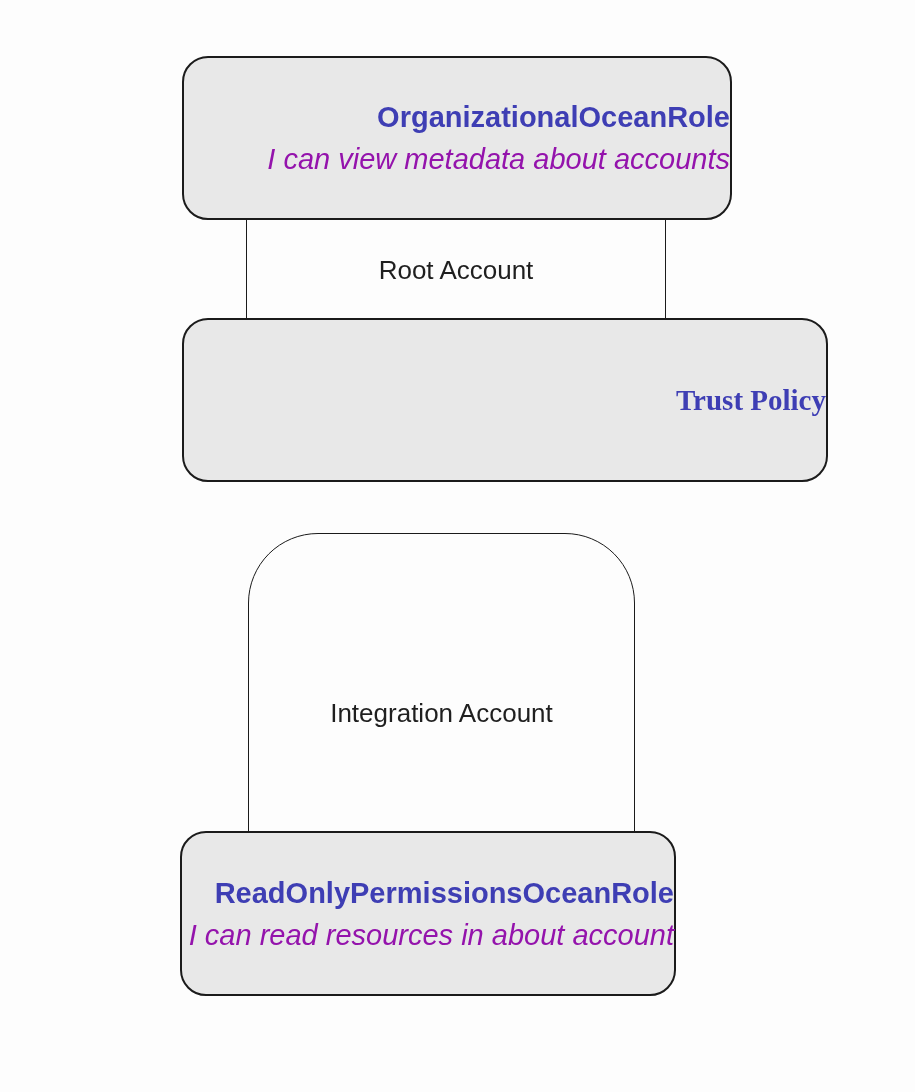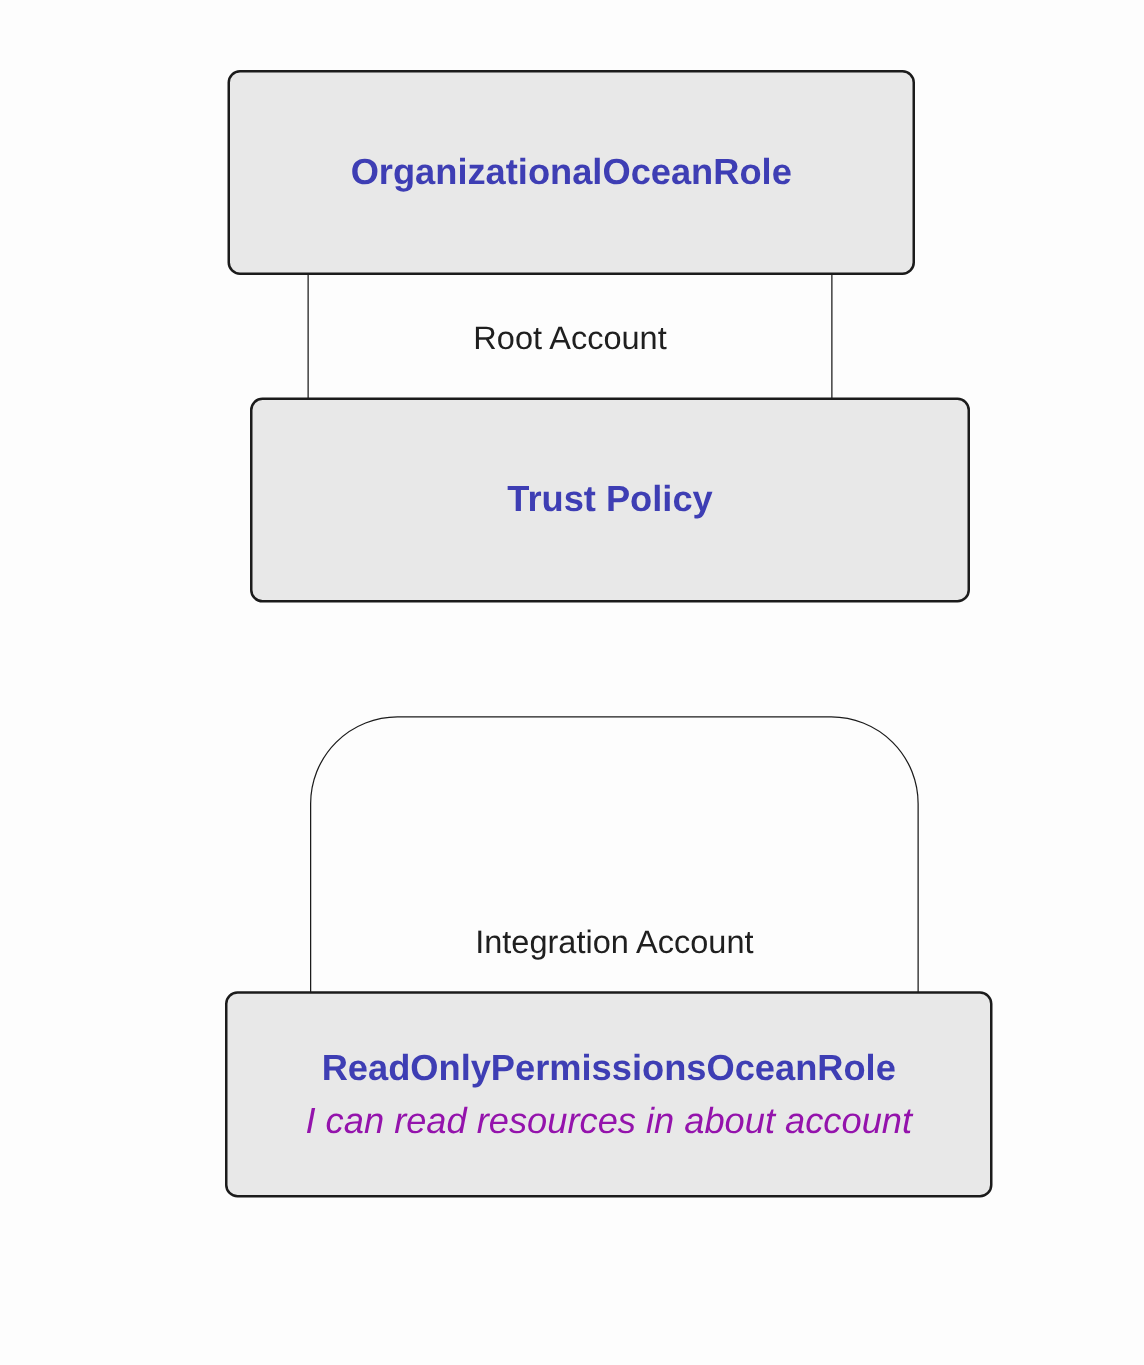--- a/index.html
+++ b/index.html
@@ -30,52 +30,51 @@
   .group-root {
     left: 246px;
     top: 140px;
     width: 420px;
     height: 260px;
     border-radius: 12px;
   }
   .group-integration {
     left: 248px;
     top: 533px;
-    width: 487px;
+    width: 387px;
     height: 360px;
     border-radius: 70px 70px 26px 26px;
-    margin-top: 40px;
   }
   .group-label {
     font-size: 26px;
     line-height: 58px;
     color: var(--container-label, #1f1f1f);
     text-align: center;
   }
   .group-integration .group-label {
     max-width: 280px; 
   }
 
   
   .node {
     position: absolute;
     background: var(--node-fill, #e8e8e8);
     border: 2px solid var(--node-border, #1b1b1b);
-    border-radius: 10px;
+    border-radius: 26px;
     z-index: 2;
     display: flex;
     flex-direction: column;
-    align-items: center;
+    align-items: flex-end;
     justify-content: center;
     text-align: center;
     box-sizing: border-box;
   }
   .node-1 { left: 182px; top: 56px;  width: 550px; height: 164px; }
-  .node-2 { left: 200px; top: 318px; width: 576px; height: 164px; }
-  .node-3 { left: 180px; top: 793px; width: 614px; height: 165px; }
+  .node-2 { left: 182px; top: 318px; width: 646px; height: 164px; font-family: Liberation Serif, serif; }
+  .node-3 { left: 180px; top: 831px; width: 496px; height: 165px; }
 
   .node-title {
     font-size: 29px;
     line-height: 42px;
     font-weight: bold;
     color: var(--role-name, #3e3eb4);
   }
   .node-subtitle {
     font-size: 29px;
     line-height: 42px;
@@ -87,20 +86,21 @@
 <body>
 
 <div class="canvas">
 
   <div class="group group-root">
     <div class="group-label">Root Account</div>
   </div>
 
   <div class="node node-1">
     <div class="node-title">OrganizationalOceanRole</div>
+    <div class="node-subtitle">I can view metadata about accounts</div>
   </div>
 
   <div class="node node-2">
     <div class="node-title">Trust Policy</div>
   </div>
 
   <div class="group group-integration">
     <div class="group-label">Integration Account</div>
   </div>
 

